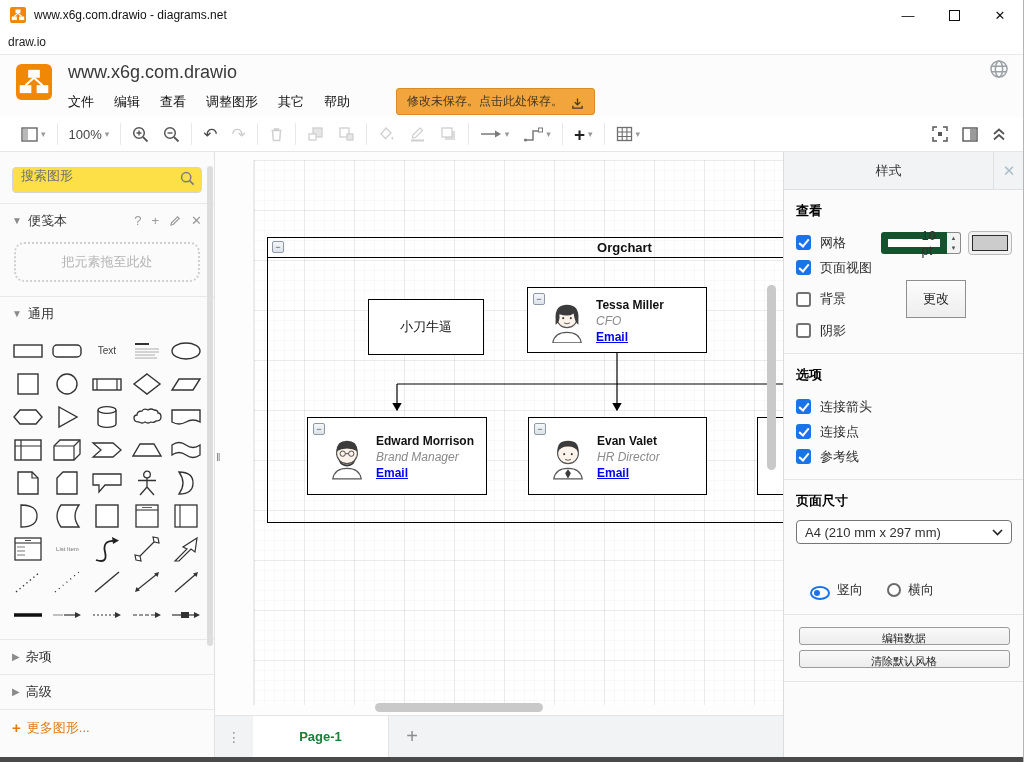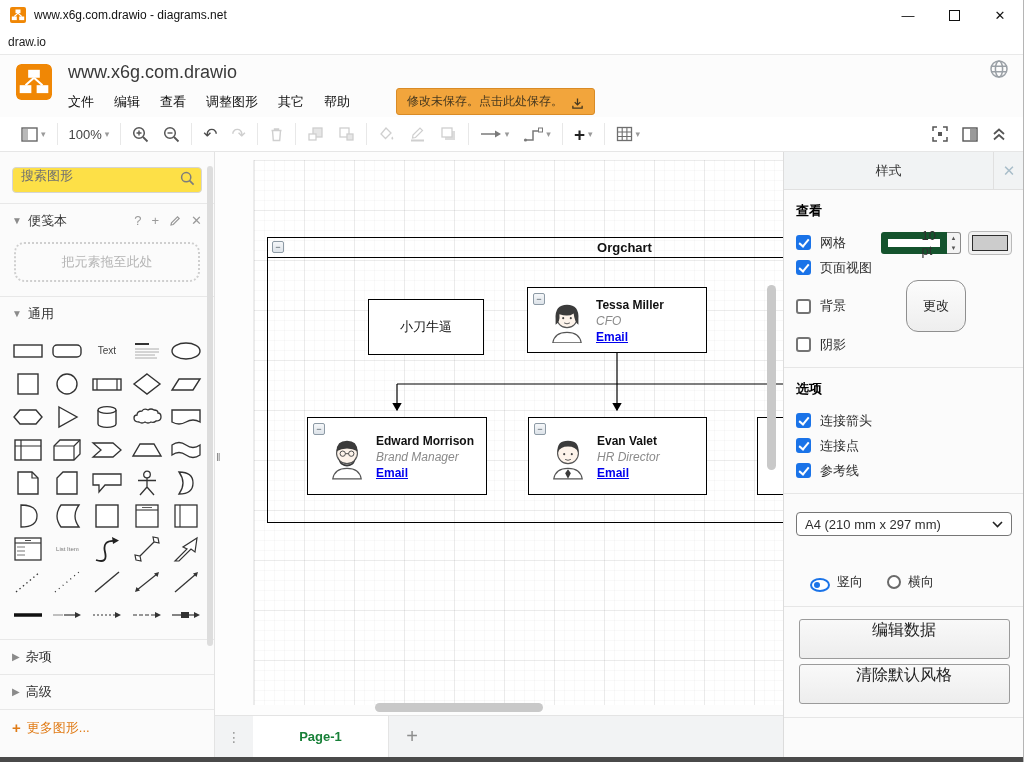--- a/index.html
+++ b/index.html
@@ -104,28 +104,28 @@
   .prow { display:flex; align-items:center; min-height:25px; position:relative; }
   .cb { width:15px; height:15px; border-radius:3px; border:2px solid #747474; margin-right:9px; background:#fff; position:relative; flex:0 0 auto; }
   .cb.on { background:#1a73e8; border-color:#1a73e8; }
   .cb.on::after { content:""; position:absolute; left:3px; top:0px; width:4px; height:8px; border:solid #fff; border-width:0 2px 2px 0; transform:rotate(40deg); }
   .rright { margin-left:auto; display:flex; align-items:center; }
   .num-input { width:66px; height:22px; border:7px solid #14532d; border-radius:3px 0 0 3px; background:#fff; font-size:13px; display:flex; align-items:center; justify-content:flex-end; padding-right:4px;padding-left:47px; }
   .spinner { width:14px; height:22px; border:1px solid #8a8a8a; border-left:none; border-radius:0 3px 3px 0; display:flex; flex-direction:column; background:#f3f3f3; }
   .spinner span { flex:1; display:flex; align-items:center; justify-content:center; font-size:6px; color:#555; }
   .swatch { width:44px; height:24px; margin-left:7px; border:1px solid #b9b9b9; border-radius:4px; background:#f1f1f1; display:flex; align-items:center; justify-content:center; }
   .swatch i { display:block; width:36px; height:16px; background:#ccc; border:1px solid #2d2d2d; }
-  .mini-btn { padding:16px 16px; font-size:13px; color:#222; background:linear-gradient(#fcfcfc,#eee); border:1px solid #8f8f8f; border-radius:12px; }
+  .mini-btn { padding:9px 16px; font-size:13px; color:#222; background:linear-gradient(#fcfcfc,#eee); border:1px solid #8f8f8f; border-radius:0; }
   .sel { margin-top:6px; height:24px; border:1px solid #767676; border-radius:4px; background:#fff; display:flex; align-items:center; padding:0 8px; justify-content:space-between; }
   .radio-row { display:flex; align-items:center; gap:24px; margin:12px 0 4px 14px; }
   .radio { display:flex; align-items:center; gap:7px;margin-top:24px; }
   .rdot { width:14px; height:14px; border-radius:50%; border:2px solid #6a6a6a; position:relative; background:#fff; }
   .rdot.sel { border-color:#1a73e8; }
   .rdot.sel::after { content:""; position:absolute; left:2px; top:2px; width:6px; height:6px; border-radius:50%; background:#1a73e8; }
-  .wide-btn { display:block; width:211px; margin:0 auto 5px auto; height:40px; background:linear-gradient(#f9f9f9,#ededed); border:1px solid #9b9b9b; border-radius:3px; font-size:16px; color:#222; text-align:center; line-height:20px; }
+  .wide-btn { display:block; width:211px; margin:0 auto 5px auto; height:18px; background:linear-gradient(#f9f9f9,#ededed); border:1px solid #9b9b9b; border-radius:3px; font-size:11px; color:#222; text-align:center; line-height:20px; }
   .btn-sect { padding:12px 12px 8px 12px; border-bottom:1px solid #e6e6e6; }
 
   .bottomstrip { position:absolute; left:0; bottom:0; width:1024px; height:5px; background:#4a4a4a; }
 </style>
 </head>
 <body>
 
 <div class="window">
 
   <div class="titlebar">
@@ -759,20 +759,21 @@
           <span class="cb on"></span>
           <span>连接点</span>
         </div>
         <div class="prow">
           <span class="cb on"></span>
           <span>参考线</span>
         </div>
       </div>
 
       <div class="p-section">
+        <div class="p-title">页面尺寸</div>
         <div class="sel">
           <span>A4 (210 mm x 297 mm)</span>
           <svg width="11" height="7" viewBox="0 0 11 7">
               <path d="M1 1 L5.5 5.5 L10 1" fill="none" stroke="#222" stroke-width="1.6"></path>
             </svg>
         </div>
         <div class="radio-row">
           <span class="radio">
             <span class="rdot sel"></span>
             <span>竖向</span>

